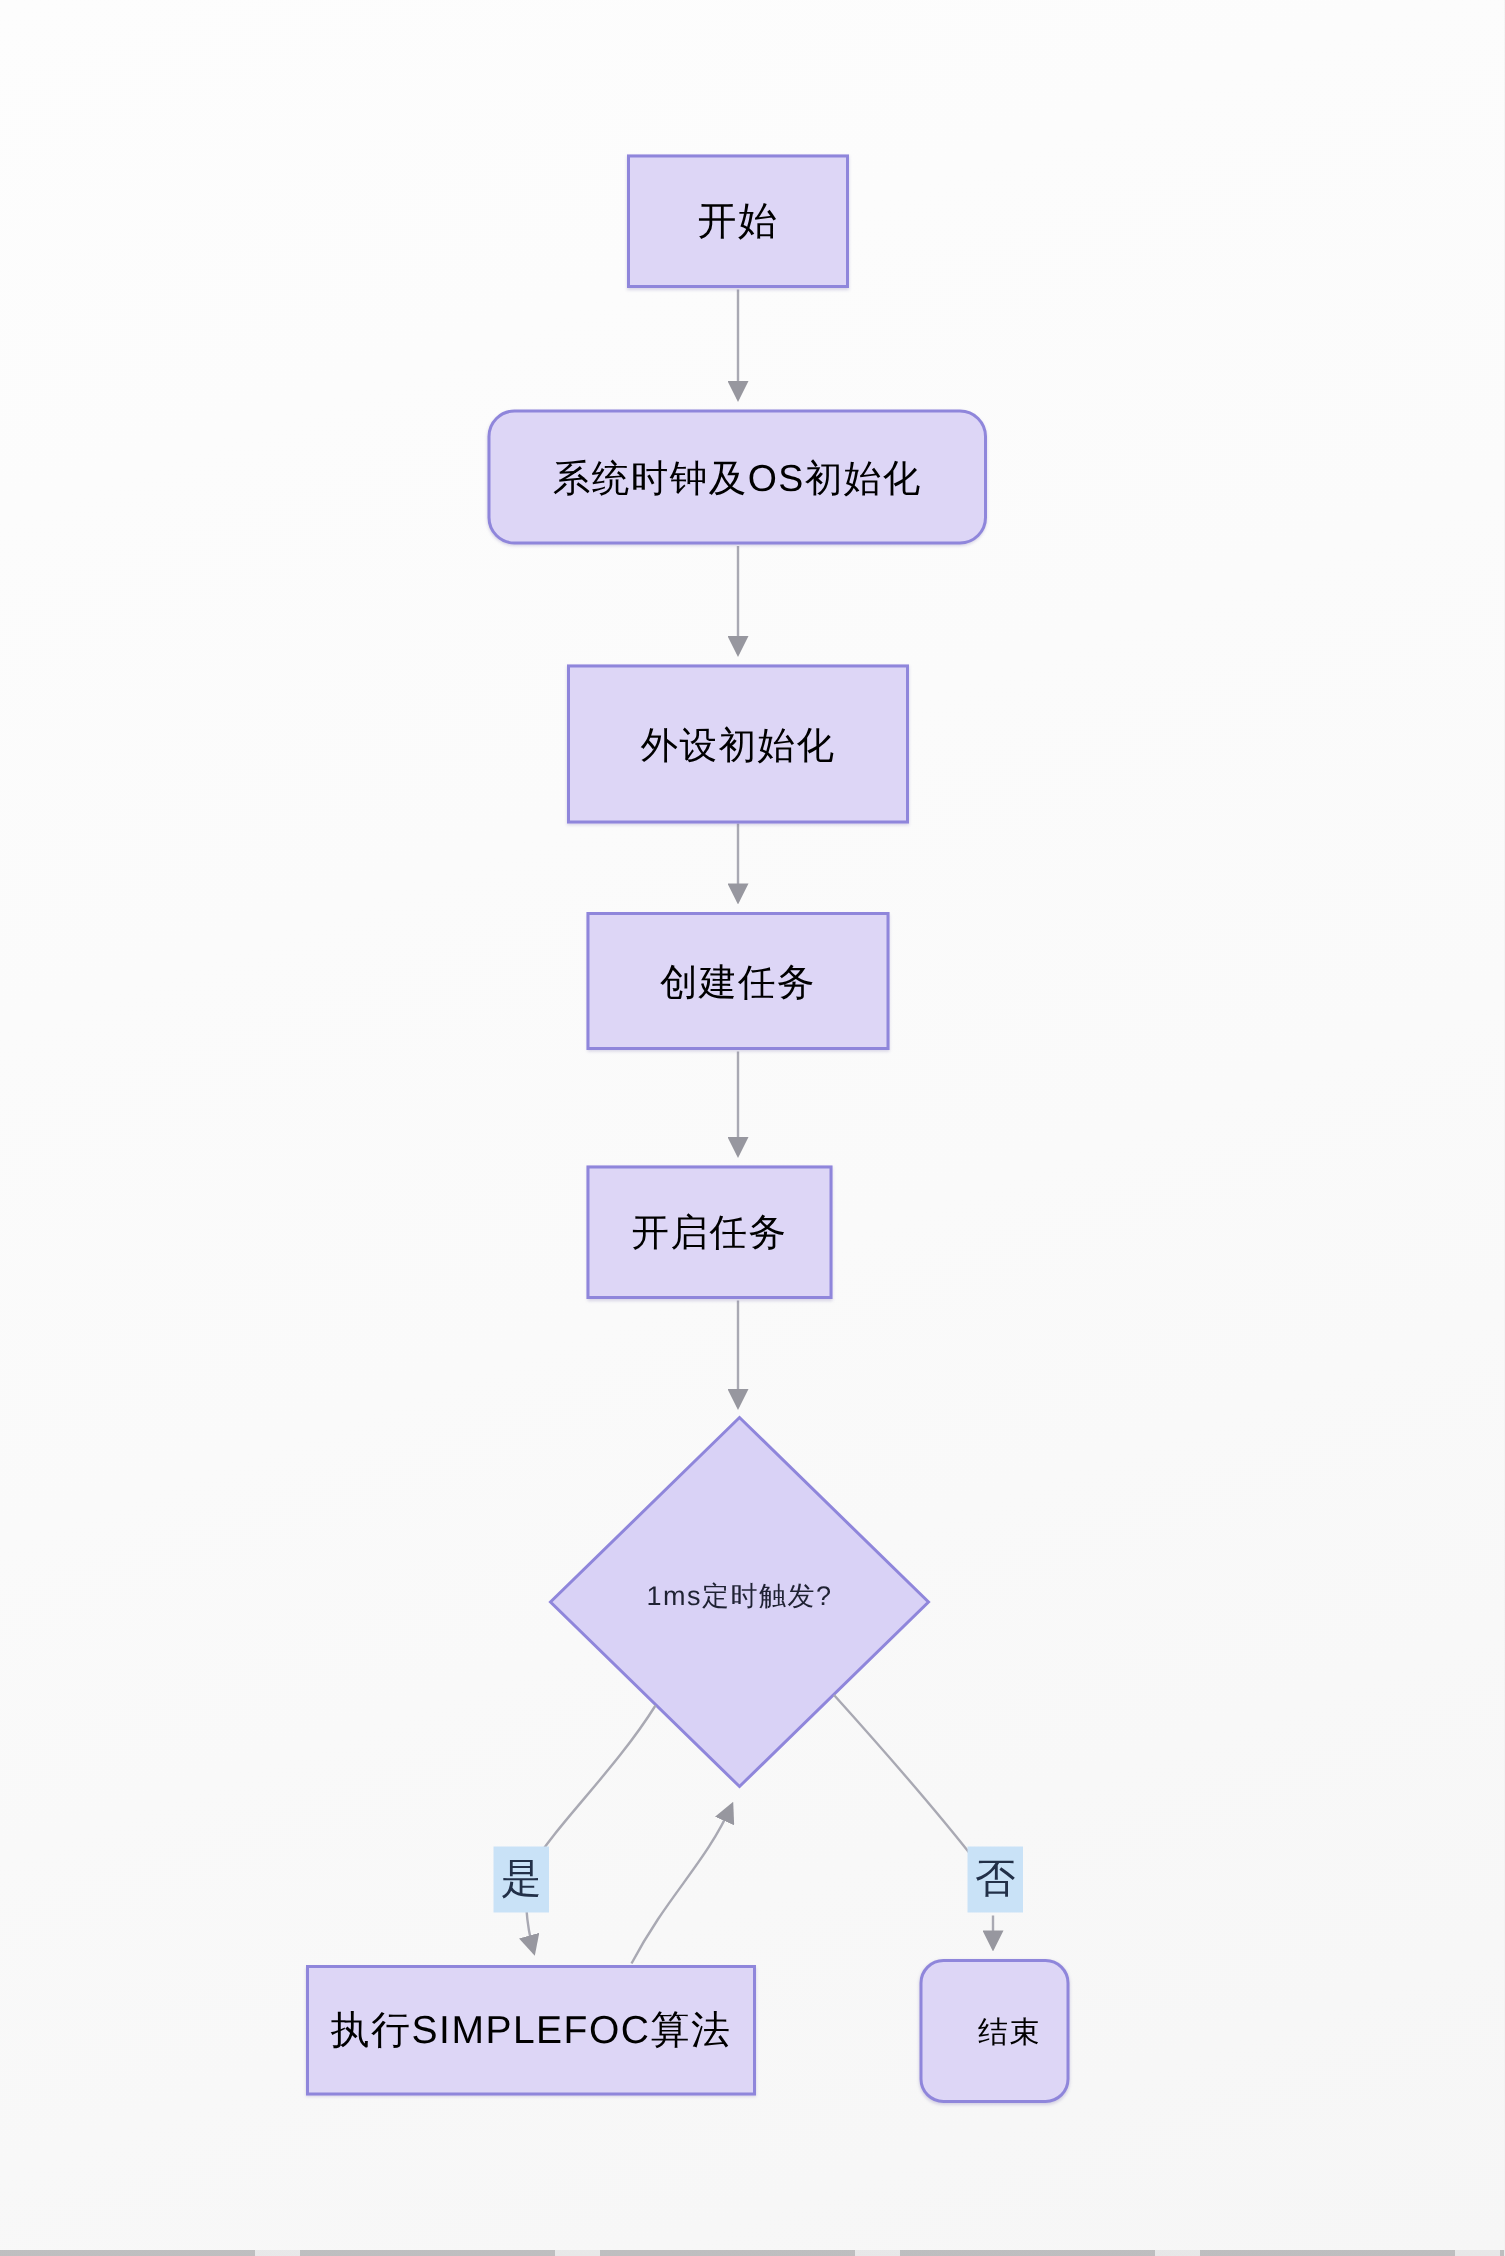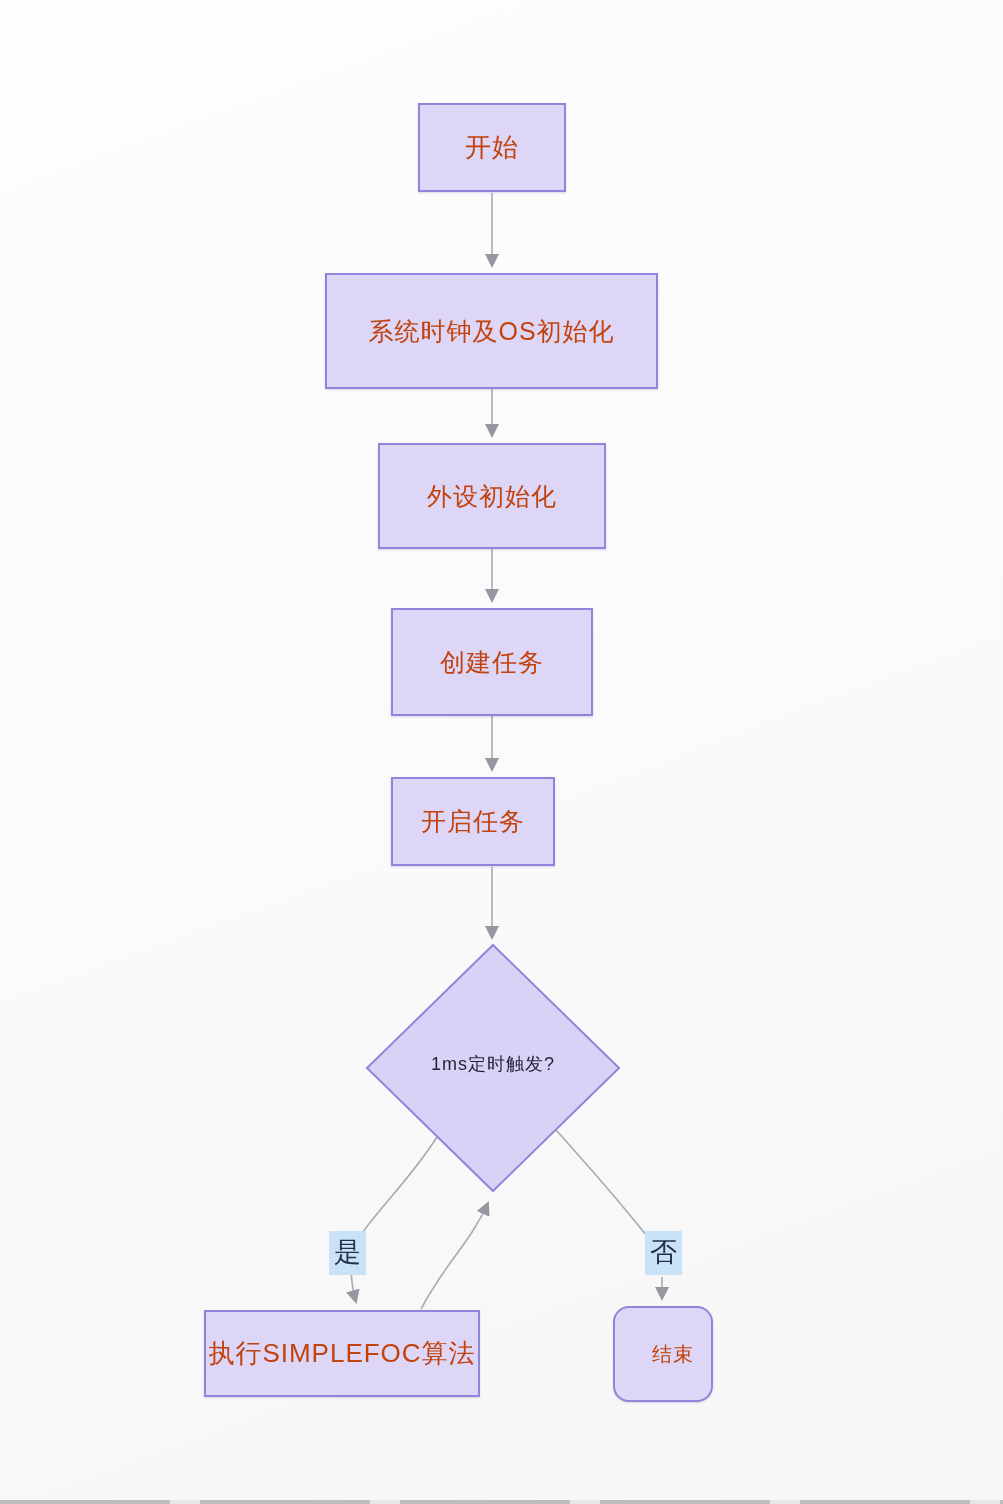--- a/index.html
+++ b/index.html
@@ -23,21 +23,21 @@
     height: 1504px;
   }
   .node {
     position: absolute;
     box-sizing: border-box;
     background: #ddd6f6;
     border: 2px solid #8f86db;
     display: flex;
     align-items: center;
     justify-content: center;
-    color: #c2410c;
+    color: #000000;
     font-size: 25px;
     letter-spacing: 1px;
     box-shadow: 0 1px 2px rgba(110, 100, 170, 0.25);
     text-align: center;
   }
   .node.rounded {
     border-radius: 16px;
   }
   .diamond-label {
     position: absolute;
@@ -96,39 +96,39 @@
 
     <path d="M556,1130 C592,1170 628,1212 650,1240" stroke="#a9a9b3" stroke-width="1.6" fill="none"></path>
 
     <path d="M662,1277 L662,1299" stroke="#a9a9b3" stroke-width="1.6" fill="none" marker-end="url(#arrow)"></path>
   </svg>
 
   <div class="node" style="left:418px; top:103px; width:148px; height:89px; font-size:26px;">
     <span>开始</span>
   </div>
 
-  <div class="node" style="left:325px; top:273px; width:333px; height:116px;">
+  <div class="node" style="left:325px; top:273px; width:333px; height:90px;border-radius:18px;">
     <span>系统时钟及OS初始化</span>
   </div>
 
   <div class="node" style="left:378px; top:443px; width:228px; height:106px;">
     <span>外设初始化</span>
   </div>
 
-  <div class="node" style="left:391px; top:608px; width:202px; height:108px;">
+  <div class="node" style="left:391px; top:608px; width:202px; height:92px;">
     <span>创建任务</span>
   </div>
 
   <div class="node" style="left:391px; top:777px; width:164px; height:89px;">
     <span>开启任务</span>
   </div>
 
   <div class="diamond-label" style="left:373px; top:1052px;">1ms定时触发?</div>
 
-  <div class="node" style="left:204px; top:1310px; width:276px; height:87px; font-size:26px;text-align:center;">
+  <div class="node" style="left:204px; top:1310px; width:300px; height:87px; font-size:26px;text-align:center;">
     <span>执行SIMPLEFOC算法</span>
   </div>
 
   <div class="node rounded" style="left:613px; top:1306px; width:100px; height:96px; font-size:20px;padding-left:20px;">
     <span>结束</span>
   </div>
 
   <div class="edge-label" style="left:329px; top:1231px;">是</div>
 
   <div class="edge-label" style="left:645px; top:1231px;">否</div>

